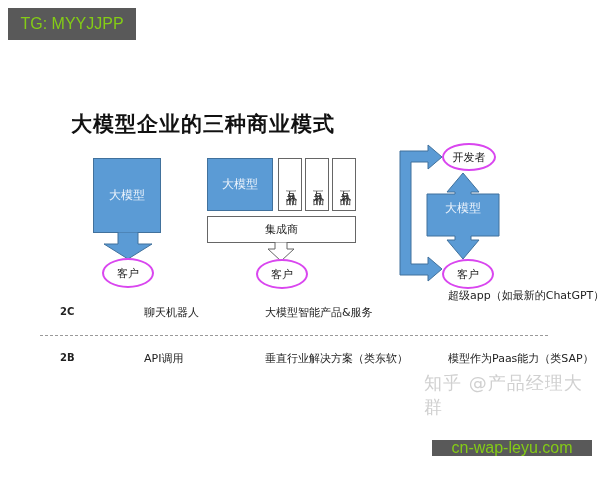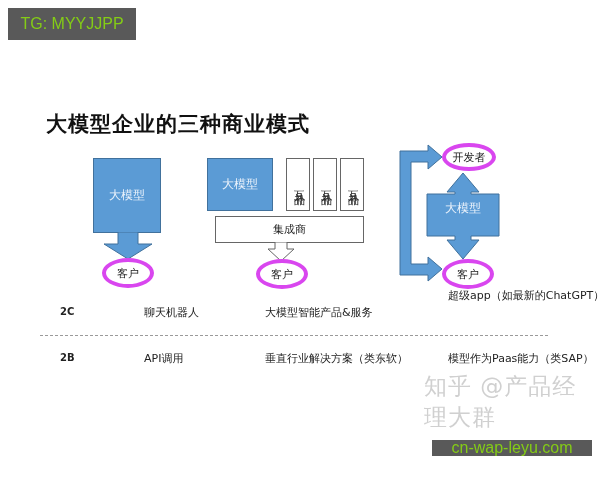--- a/index.html
+++ b/index.html
@@ -1,32 +1,32 @@
 <!DOCTYPE html>
 <html><head>
 <meta charset="utf-8">
 <style>
   html, body { margin:0; padding:0; }
   body { width:600px; height:480px; background:#ffffff; position:relative; overflow:hidden;
          font-family: "DejaVu Sans", "Liberation Sans", sans-serif; color:#222; }
   .abs { position:absolute; }
   .tag { background:#595959; color:#84cc16; font-family:"Liberation Sans", sans-serif; font-size:16px;
          display:flex; align-items:center; justify-content:center; }
-  .title { font-size:21px; font-weight:bold; color:#111; letter-spacing:1px; }
+  .title { font-size:21px; font-weight:bold; color:#111; letter-spacing:1px;margin-left:25px; }
   .bluebox { background:#5b9bd5; border:1px solid #41719c; color:#eaf2fb; font-size:12px;
              display:flex; align-items:center; justify-content:center; box-sizing:border-box; }
-  .ellipse { border:4px solid #d946ef; border-radius:50%; background:#fff; font-size:11px;
+  .ellipse { border:2px solid #d946ef; border-radius:50%; background:#fff; font-size:11px;
              display:flex; align-items:center; justify-content:center; box-sizing:border-box; color:#222; }
   .whitebox { border:1px solid #666; background:#fff; box-sizing:border-box; font-size:11px; color:#222;
-              display:flex; align-items:center; justify-content:center;margin-left:8px; }
+              display:flex; align-items:center; justify-content:center; }
   .vert { writing-mode: vertical-rl; text-orientation: upright; letter-spacing:2px; }
   .rowlabel { font-size:10px; font-weight:bold; color:#222;margin-left:14px; }
   .cell { font-size:11px; color:#222; white-space:nowrap;padding-left:48px; }
   .dash { border-top:1px dashed #9a9a9a; }
-  .watermark { font-size:23px; color:#d0d0d0; letter-spacing:1px; }
+  .watermark { font-size:18px; color:#d0d0d0; letter-spacing:1px; }
 </style>
 </head>
 <body>
 
 <div class="abs tag" style="left:8px;top:8px;width:128px;height:32px;">TG: MYYJJPP</div>
 
 <div class="abs title" style="left:46px;top:110px;">大模型企业的三种商业模式</div>
 
 <div>
   <div class="abs bluebox" style="left:93px;top:158px;width:68px;height:75px;">大模型</div>

